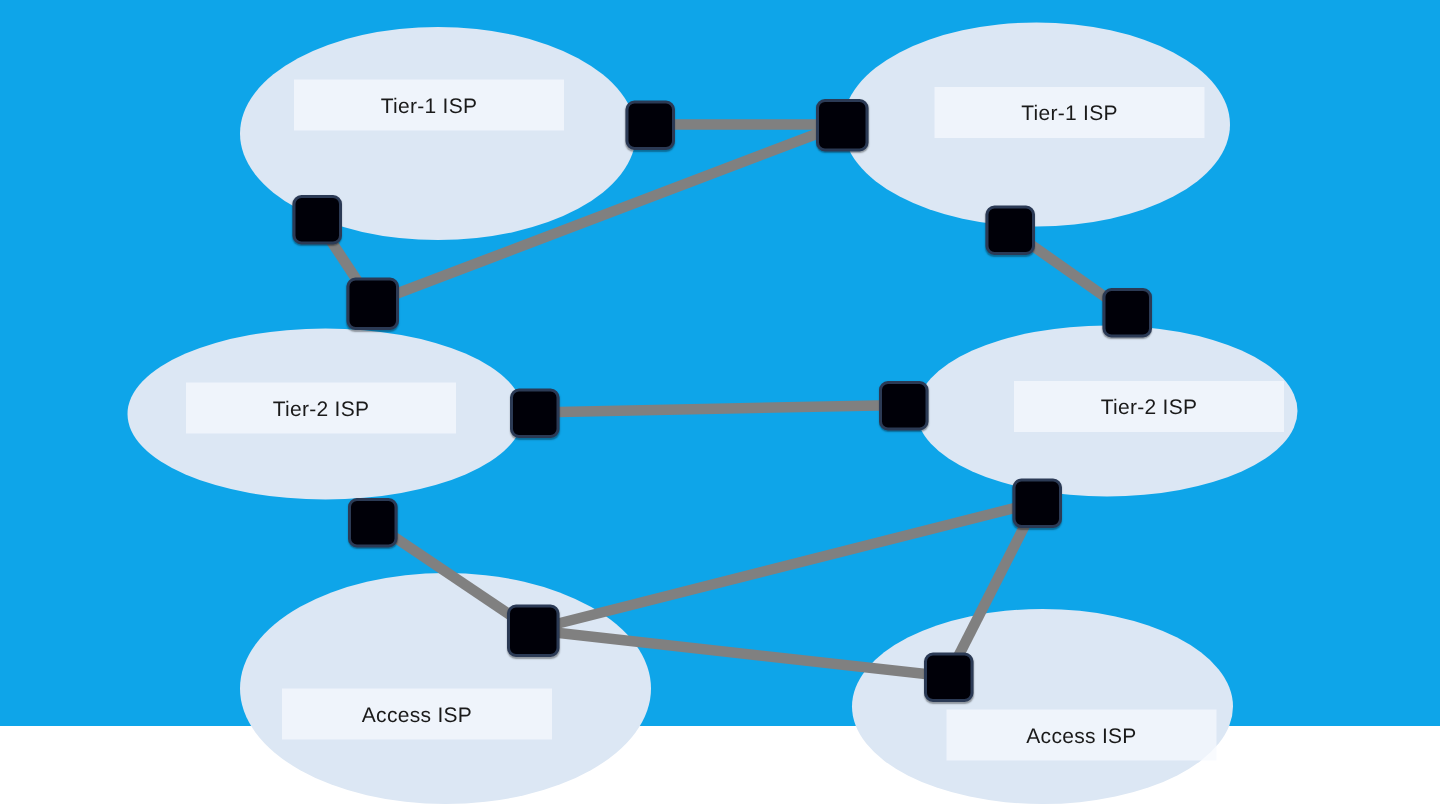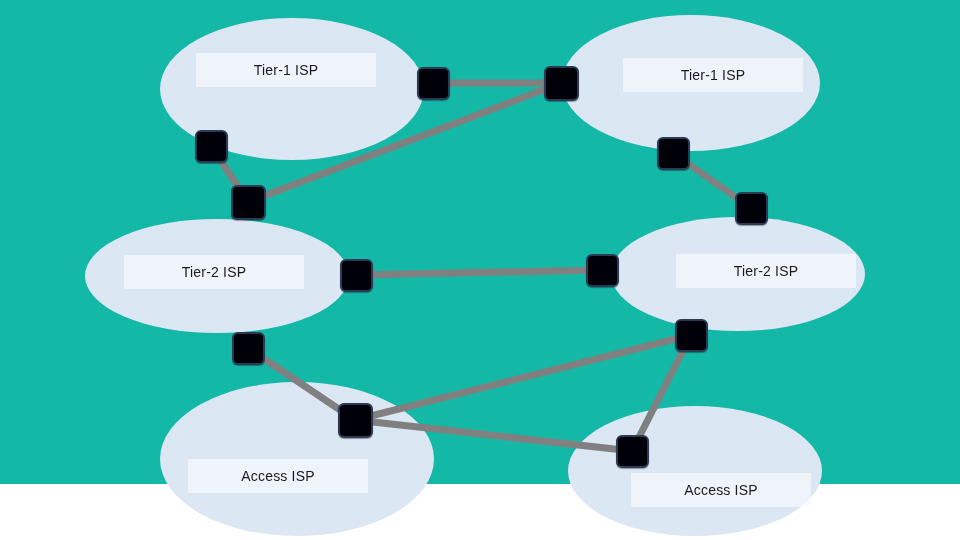--- a/index.html
+++ b/index.html
@@ -11,21 +11,21 @@
   body {
     width: 960px;
     height: 540px;
     overflow: hidden;
     font-family: "Liberation Sans", sans-serif;
   }
   #canvas {
     position: relative;
     width: 960px;
     height: 484px;
-    background: #14b8a6;
+    background: #0ea5e9;
   }
   #svg-layer {
     position: absolute;
     left: 0;
     top: 0;
     width: 960px;
     height: 540px;
   }
   .cloud-label {
     position: absolute;

